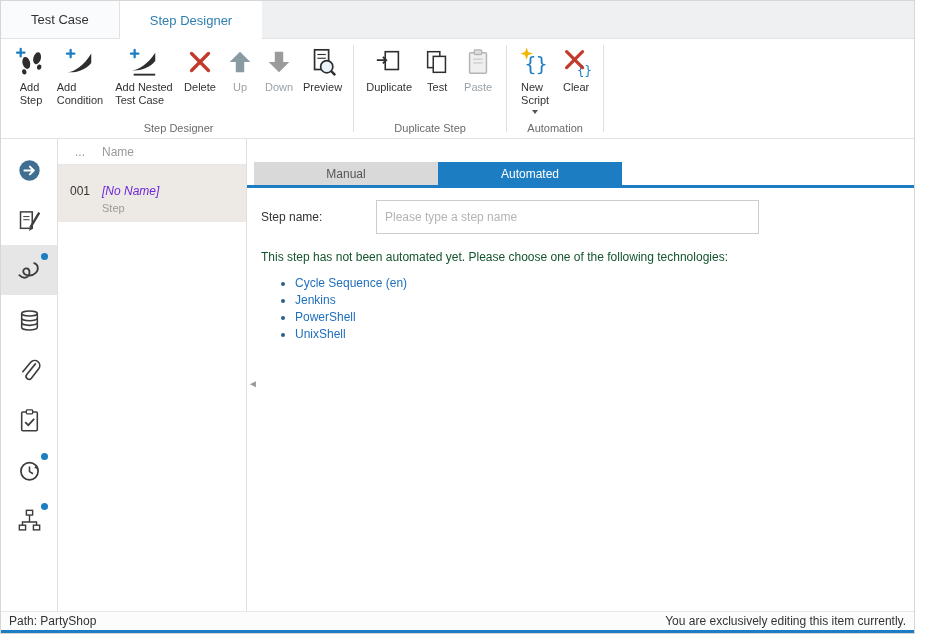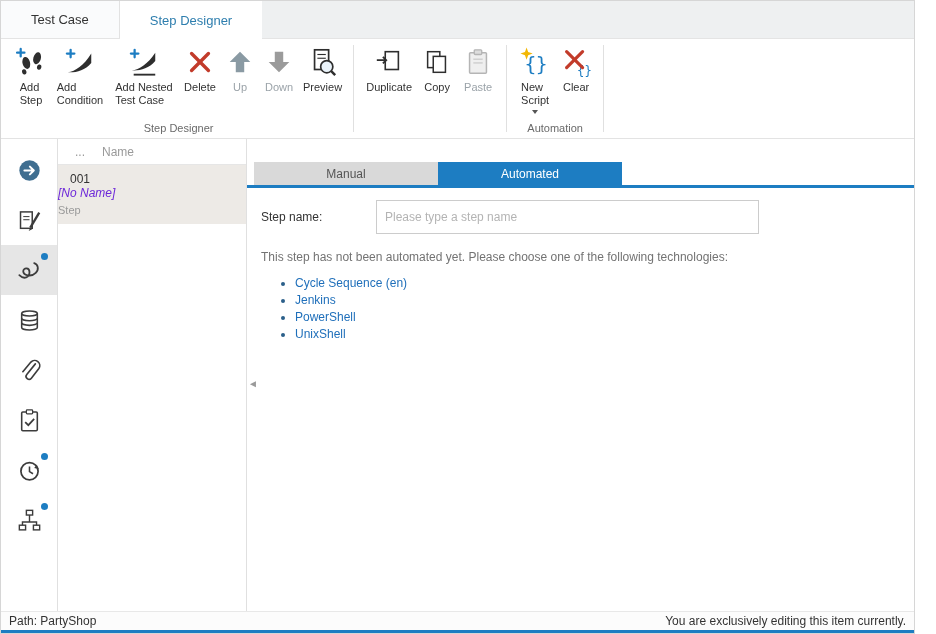--- a/index.html
+++ b/index.html
@@ -34,36 +34,36 @@
 
   .sidebar { width:57px; border-right:1px solid #e0e0e0; display:flex; flex-direction:column; padding-top:6px; flex-shrink:0; background:#fff; }
   .sitem { height:50px; display:flex; align-items:center; justify-content:center; position:relative; cursor:pointer; }
   .sitem.selected { background:#e6e6e6; }
   .sitem svg { width:25px; height:25px; display:block; }
   .badge { position:absolute; top:8px; right:9px; width:7px; height:7px; border-radius:50%; background:#1d7dc2; }
 
   .steps { width:189px; border-right:1px solid #e0e0e0; display:flex; flex-direction:column; flex-shrink:0; background:#fff; }
   .steps-header { height:26px; display:flex; align-items:center; border-bottom:1px solid #e6e6e6; color:#9a9a9a; font-size:12px; flex-shrink:0; }
   .col-num { width:44px; text-align:center; }
-  .step-row { background:#edeae6; display:flex; padding:7px 0 8px; cursor:pointer;flex-direction:column; }
+  .step-row { background:#edeae6; display:flex; padding:19px 0 8px; cursor:pointer; }
   .step-row .num { width:44px; text-align:center; font-size:12px; color:#333; }
   .noname { font-size:12px; font-style:italic; color:#6d28d9; }
   .stype { font-size:11px; color:#9a9a9a; margin-top:4px; }
 
   .content { flex:1; position:relative; display:flex; flex-direction:column; background:#fff; }
   .ctabs { display:flex; height:26px; margin-top:23px; padding-left:7px; border-bottom:3px solid #1d7dc2; flex-shrink:0; }
   .ctab { width:184px; display:flex; align-items:center; justify-content:center; font-size:12px; cursor:pointer; }
   .ctab.manual { background:#d9d9d9; color:#555; }
   .ctab.automated { background:#1d7dc2; color:#fff; }
 
   .form-row { display:flex; align-items:center; margin:12px 0 0 14px; }
   .form-row label { font-size:12px; color:#333; width:115px; }
   .form-row input { width:383px; height:23px; border:1px solid #ccc; padding:16px 8px; font-size:12px; font-family:"Liberation Sans", sans-serif; color:#333; background:#fff; }
   .form-row input::placeholder { color:#b4b4b4; }
-  .info { font-size:12px; color:#737373; margin:16px 0 0 14px; }
+  .info { font-size:12px; color:#14532d; margin:16px 0 0 14px; }
   .tech-list { margin:11px 0 0 0; padding-left:48px; list-style:disc; }
   .tech-list li { font-size:12px; color:#2b5f8a; line-height:17px; }
   .tech-list a { color:#1f6fba; text-decoration:none; cursor:pointer; }
   .collapse { position:absolute; left:1px; top:240px; color:#9a9a9a; font-size:10px; cursor:pointer; line-height:10px; }
 
   
   .statusbar { height:19px; display:flex; justify-content:space-between; align-items:center; padding:0 8px; font-size:12px; color:#333; background:#fcfcfc; border-top:1px solid #e8e8e8; flex-shrink:0; }
   .bottomline { height:3px; background:#1d7dc2; flex-shrink:0; }
 </style>
 </head>
@@ -198,37 +198,38 @@
             </div>
         </div>
         <div class="rbtn w40">
           <span class="icon">
             <svg viewBox="0 0 32 32">
                 <rect x="6" y="5" width="13" height="17" fill="#fff" stroke="#2e2e2e" stroke-width="1.6"></rect>
                 <rect x="12" y="10" width="13" height="17" fill="#fff" stroke="#2e2e2e" stroke-width="1.6"></rect>
               </svg>
           </span>
           <div class="lbl">
-              <span>Copy</span>
+              <span>Test</span>
             </div>
         </div>
         <div class="rbtn w42 disabled">
           <span class="icon">
             <svg viewBox="0 0 32 32">
                 <rect x="7" y="6" width="18" height="22" rx="1" fill="#efefef" stroke="#b5b5b5" stroke-width="1.6"></rect>
                 <rect x="12" y="3" width="8" height="5" rx="1" fill="#dddddd" stroke="#b5b5b5" stroke-width="1.4"></rect>
                 <line x1="11" y1="13" x2="21" y2="13" stroke="#c8c8c8" stroke-width="1.3"></line>
                 <line x1="11" y1="17" x2="21" y2="17" stroke="#c8c8c8" stroke-width="1.3"></line>
               </svg>
           </span>
           <div class="lbl">
               <span>Paste</span>
             </div>
         </div>
       </div>
+      <div class="rgroup-label">Duplicate Step</div>
     </div>
 
     <div class="rsep"></div>
 
     <div class="rgroup">
       <div class="rgroup-buttons">
         <div class="rbtn w42">
           <span class="icon">
             <svg viewBox="0 0 32 32">
                 <text x="11" y="26" font-size="21" fill="#1d7dc2" text-anchor="middle" font-family="DejaVu Sans Mono, monospace">{</text>

